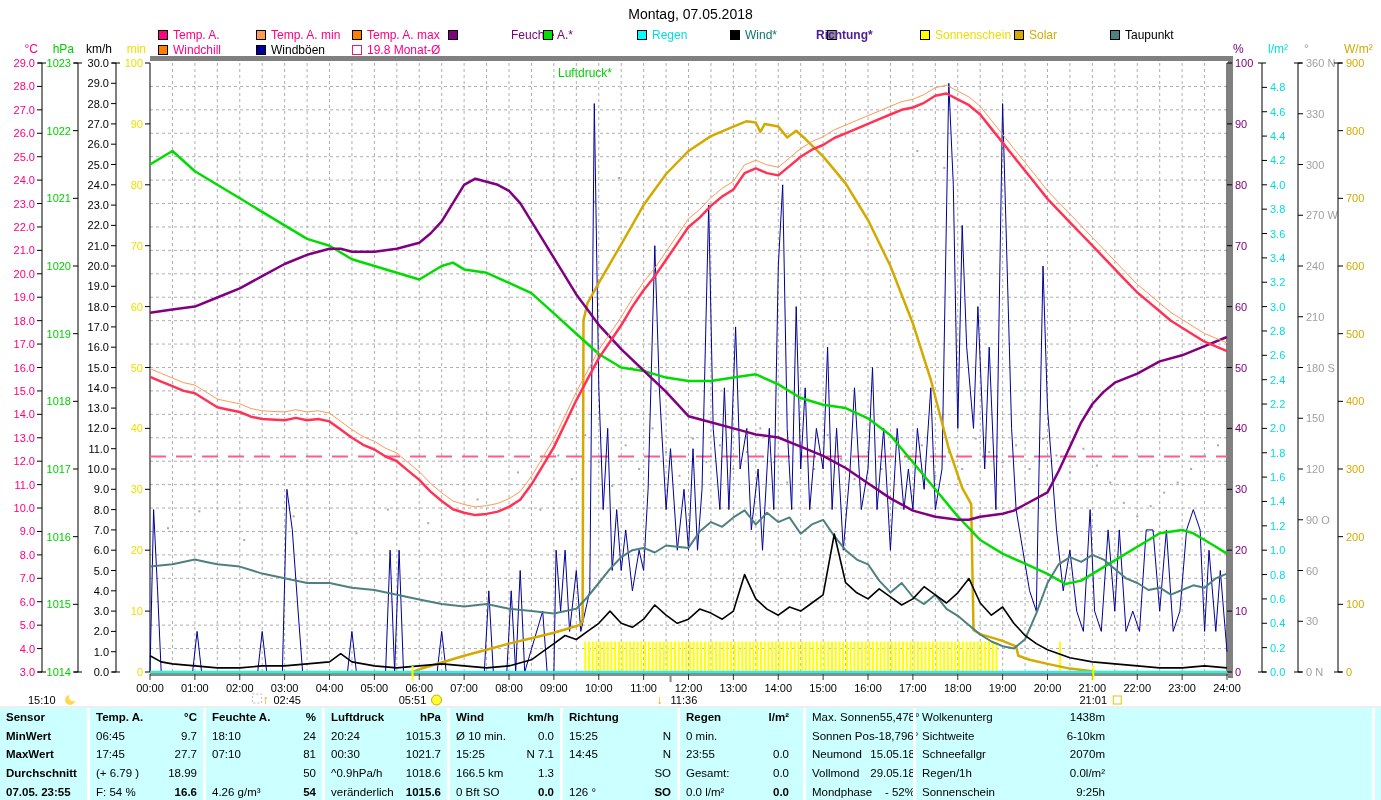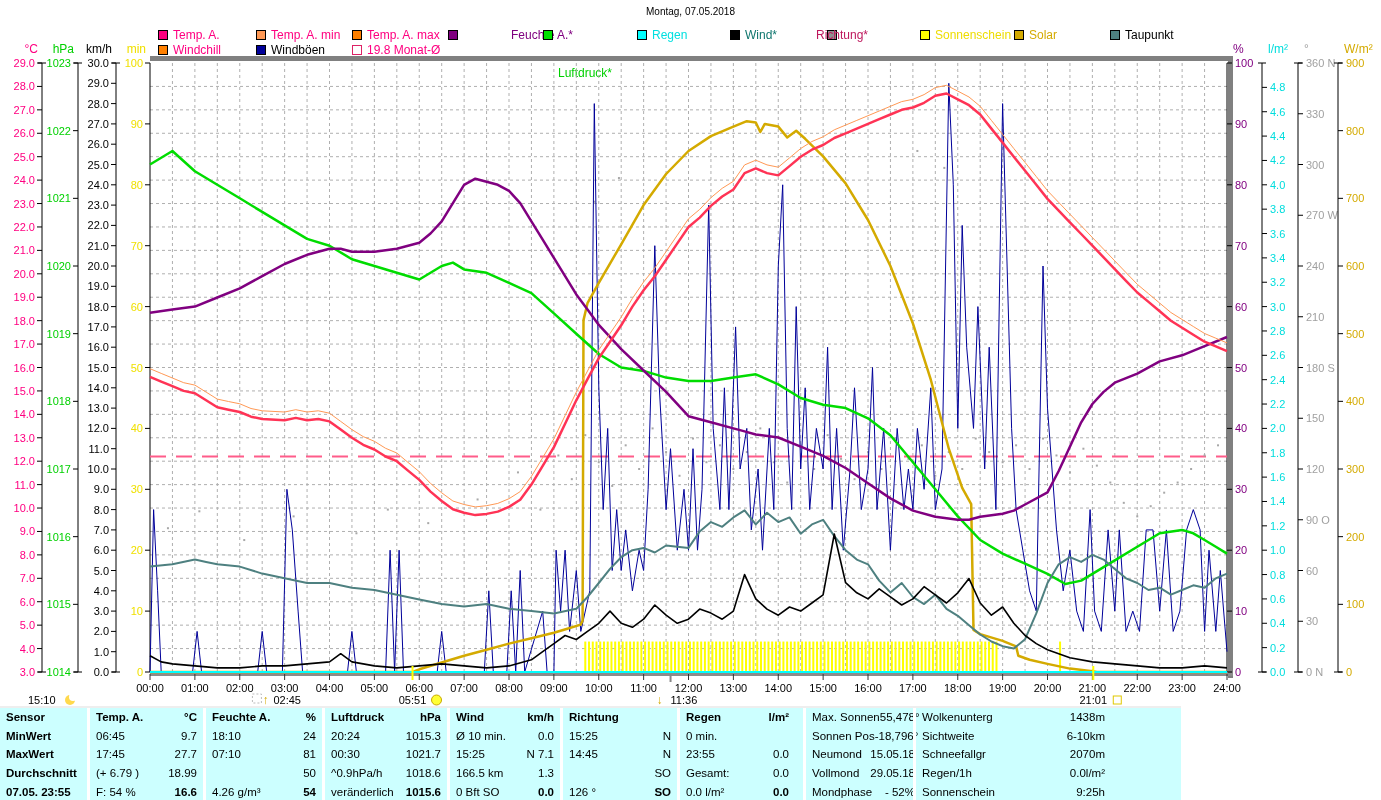--- a/index.html
+++ b/index.html
@@ -1,23 +1,23 @@
 <!DOCTYPE html>
 <html><head>
 <meta charset="utf-8">
 <style>
   html,body{margin:0;padding:0;background:#fff;}
   #app{position:relative;width:1381px;height:800px;background:#fff;
        font-family:"Liberation Sans",sans-serif;overflow:hidden;}
   #title{position:absolute;top:6px;left:0;width:100%;text-align:center;
-         font-size:10px;color:#000;}
+         font-size:14px;color:#000;}
   #legend .lg-sw{position:absolute;width:10px;height:10px;border:1px solid #000;box-sizing:border-box;}
   #legend .lg-lb{position:absolute;font-size:12px;white-space:nowrap;}
   #chart{position:absolute;top:0;left:0;}
-  #table{position:absolute;top:706px;left:0;width:1181px;height:94px;background:#CCFFFF;
+  #table{position:absolute;top:706px;left:0;width:1381px;height:94px;background:#CCFFFF;
          font-size:11.5px;color:#000;border-top:2px solid #eee;box-sizing:border-box;}
   .tcol{position:absolute;top:0;height:100%;box-sizing:border-box;}
   .tdiv{border-left:3px solid #fff;}
   .trow{height:18.6px;display:flex;justify-content:space-between;align-items:center;
         padding:0 6px;white-space:nowrap;overflow:hidden;}
   .b{font-weight:bold;}
 </style>
 </head>
 <body>
 
@@ -32,21 +32,21 @@
       <span class="lg-lb" style="left: 367px; top: 28px; color: rgb(255, 0, 128);">Temp. A. max</span>
       <span class="lg-sw" style="left: 448px; top: 30px; background: rgb(128, 0, 128);"></span>
       <span class="lg-lb" style="left: 463px; top: 28px; color: rgb(128, 0, 128); margin-left: 48px;">Feuchte A.*</span>
       <span class="lg-sw" style="left: 543px; top: 30px; background: rgb(0, 224, 0);"></span>
       <span class="lg-lb" style="left: 558px; top: 28px; color: rgb(0, 208, 0); margin-top: 38px;">Luftdruck*</span>
       <span class="lg-sw" style="left: 637px; top: 30px; background: rgb(0, 255, 255);"></span>
       <span class="lg-lb" style="left: 652px; top: 28px; color: rgb(0, 224, 224);">Regen</span>
       <span class="lg-sw" style="left: 730px; top: 30px; background: rgb(0, 0, 0);"></span>
       <span class="lg-lb" style="left: 745px; top: 28px; color: #0f766e;">Wind*</span>
       <span class="lg-sw" style="left: 827px; top: 30px; background: rgb(144, 144, 144);"></span>
-      <span class="lg-lb" style="left: 816px; top: 28px; color: #be185d;">Richtung*</span>
+      <span class="lg-lb" style="left: 816px; top: 28px; color: #4c1d95; font-weight: bold;">Richtung*</span>
       <span class="lg-sw" style="left: 920px; top: 30px; background: rgb(255, 255, 0);"></span>
       <span class="lg-lb" style="left: 935px; top: 28px; color: rgb(238, 221, 0);">Sonnenschein</span>
       <span class="lg-sw" style="left: 1014px; top: 30px; background: rgb(212, 170, 0);"></span>
       <span class="lg-lb" style="left: 1029px; top: 28px; color: rgb(212, 170, 0);">Solar</span>
       <span class="lg-sw" style="left: 1110px; top: 30px; background: rgb(78, 128, 128);"></span>
       <span class="lg-lb" style="left: 1125px; top: 28px; color: #000000;">Taupunkt</span>
       <span class="lg-sw" style="left: 158px; top: 45px; background: rgb(255, 128, 0);"></span>
       <span class="lg-lb" style="left: 173px; top: 43px; color: rgb(255, 0, 128);">Windchill</span>
       <span class="lg-sw" style="left: 256px; top: 45px; background: rgb(0, 0, 153);"></span>
       <span class="lg-lb" style="left: 271px; top: 43px; color: rgb(0, 0, 0);">Windböen</span>

